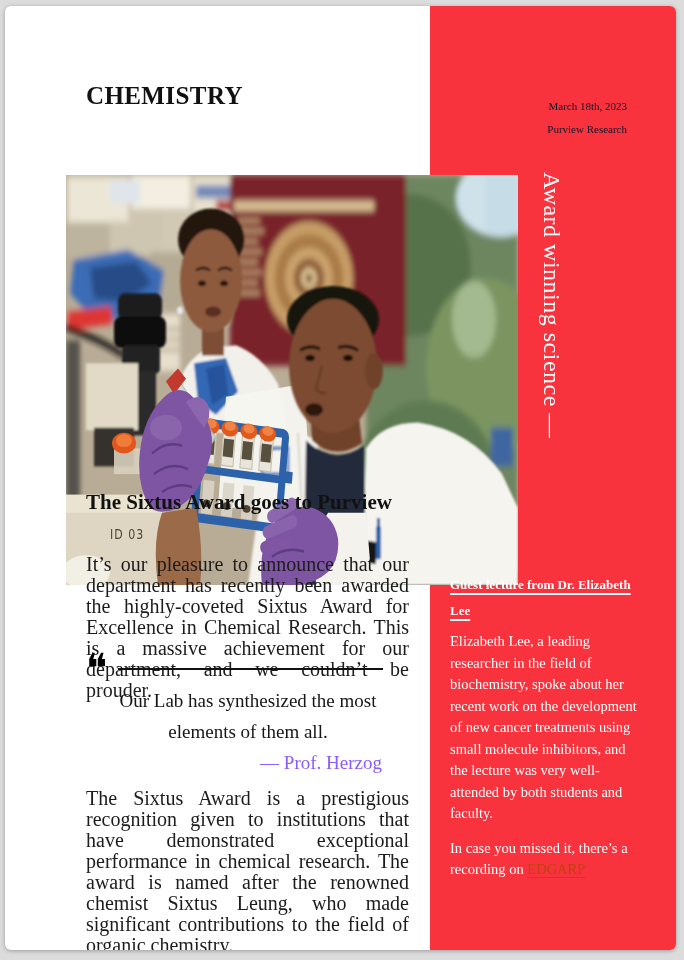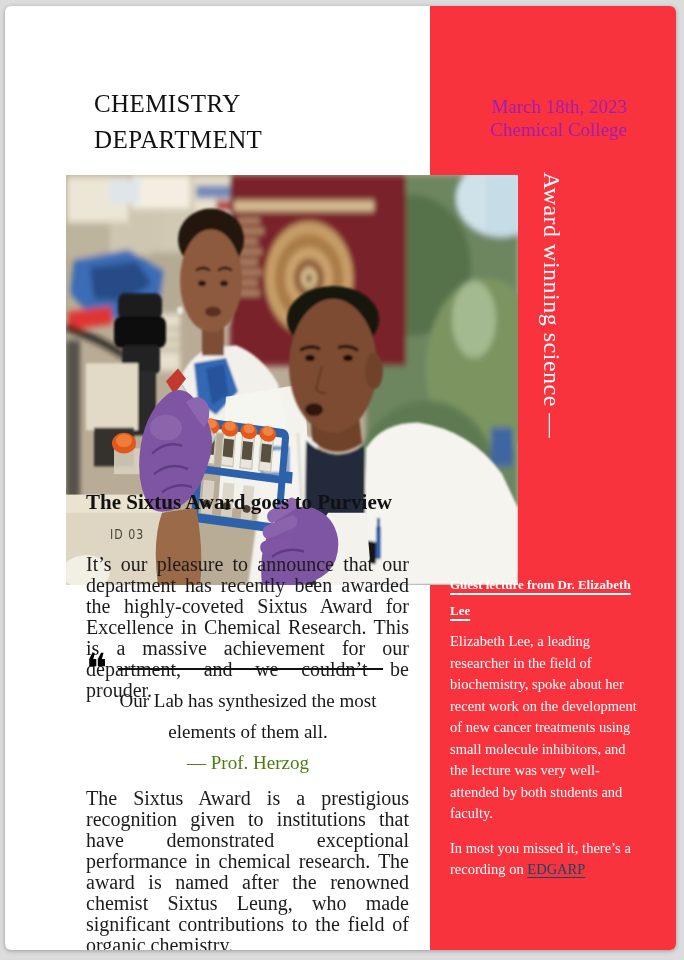--- a/index.html
+++ b/index.html
@@ -2,67 +2,66 @@
 <html lang="en"><head>
 <meta charset="utf-8">
 <style>
   html,body{margin:0;padding:0;background:#dcdcdc;}
   .stage{position:relative;width:684px;height:960px;background:#dcdcdc;overflow:hidden;
          font-family:"Liberation Serif","DejaVu Serif",serif;}
   .page{position:absolute;left:5px;top:6px;width:671px;height:944px;background:#ffffff;
         border-radius:6px;overflow:hidden;box-shadow:0 1px 4px rgba(0,0,0,.30);}
   .red-panel{position:absolute;left:425px;top:0;width:246px;height:100%;background:#f8333e;}
 
-  .masthead{position:absolute;left:81px;top:72px;margin:8px;font-size:25px;font-weight:400;
+  .masthead{position:absolute;left:81px;top:72px;margin:0;font-size:25px;font-weight:700;
             color:#111;letter-spacing:.4px;line-height:36px;}
-  .meta{position:absolute;top:89px;right:49px;text-align:right;color:#a21caf;
-        font-size:19px;line-height:23px;}
+  .meta{position:absolute;top:89px;right:49px;text-align:right;color:#0f172a;
+        font-size:11px;line-height:23px;}
 
   .photo{position:absolute;left:61px;top:169px;width:452px;height:410px;overflow:hidden;}
   .photo svg{display:block;width:100%;height:100%;}
 
   .vertical-banner{position:absolute;left:533px;top:166px;height:345px;color:#ffffff;
                    writing-mode:vertical-rl;text-orientation:mixed;font-size:24px;letter-spacing:.5px;}
 
   .headline{position:absolute;left:81px;top:484px;margin:0;font-size:21px;font-weight:700;color:#111;}
   .para{position:absolute;left:81px;width:323px;margin:0;font-size:20px;line-height:21px;
         color:#1c1c1c;text-align:justify;hyphens:auto;}
   .para1{top:548px;}
   .para2{top:782px;}
 
   .quote{position:absolute;left:81px;top:645px;width:297px;}
   .quote-head{display:flex;align-items:flex-start;}
   .qmark{font-family:"DejaVu Sans","Liberation Serif",sans-serif;font-size:40px;line-height:.85;color:#000;}
   .qrule{flex:1;border-top:2px solid #111;margin-top:17px;margin-left:10px;}
   .qtext{margin:0 0 0 28px;width:268px;text-align:center;font-size:19px;line-height:31px;color:#161616;}
-  .qattr{margin:0 0 0 28px;width:268px;text-align:center;font-size:19px;line-height:31px;color:#4d7c0f;}
+  .qattr{margin:0 0 0 28px;width:268px;text-align:right;font-size:19px;line-height:31px;color:#8b5cf6;}
 
   .sidebar{position:absolute;left:445px;top:566px;width:188px;color:#ffffff;}
   .sb-head{margin:0;font-size:13px;font-weight:700;line-height:26px;
            text-decoration:underline;text-decoration-thickness:1.5px;text-underline-offset:4px;}
   .sb-body{margin:7px 0 0 0;font-size:14.5px;line-height:21.5px;}
   .sb-foot{margin:13px 0 0 0;font-size:14.5px;line-height:21.5px;}
-  .sb-link{color:#0c4a6e;text-decoration:underline;text-underline-offset:3px;cursor:pointer;}
+  .sb-link{color:#c2410c;text-decoration:underline;text-underline-offset:3px;cursor:pointer;}
 </style>
 </head>
 <body>
 
 <div class="stage">
   <div class="page">
 
     <div class="red-panel"></div>
 
     <h1 class="masthead">
       <div>CHEMISTRY</div>
-      <div>DEPARTMENT</div>
     </h1>
 
     <div class="meta">
       <div>March 18th, 2023</div>
-      <div>Chemical College</div>
+      <div>Purview Research</div>
     </div>
 
     <div class="photo">
       <svg viewBox="0 0 452 318" preserveAspectRatio="none">
         <defs>
           <filter id="blur3" x="-20%" y="-20%" width="140%" height="140%">
               <feGaussianBlur stdDeviation="2.6"></feGaussianBlur>
             </filter>
           <filter id="blur1" x="-20%" y="-20%" width="140%" height="140%">
               <feGaussianBlur stdDeviation="0.9"></feGaussianBlur>
@@ -251,17 +250,17 @@
       </div>
       <div class="qtext">Our Lab has synthesized the most elements of them all.</div>
       <div class="qattr">— Prof. Herzog</div>
     </div>
 
     <p class="para para2">The Sixtus Award is a prestigious recognition given to institutions that have demonstrated exceptional performance in chemical research. The award is named after the renowned chemist Sixtus Leung, who made significant contributions to the field of organic chemistry.</p>
 
     <div class="sidebar">
       <h3 class="sb-head">Guest lecture from Dr. Elizabeth Lee</h3>
       <p class="sb-body">Elizabeth Lee, a leading researcher in the field of biochemistry, spoke about her recent work on the development of new cancer treatments using small molecule inhibitors, and the lecture was very well-attended by both students and faculty.</p>
-      <p class="sb-foot"><span>In most you missed it, there’s a recording on </span><a class="sb-link">EDGARP</a></p>
+      <p class="sb-foot"><span>In case you missed it, there’s a recording on </span><a class="sb-link">EDGARP</a></p>
     </div>
 
   </div>
 </div>
 
 </body></html>

